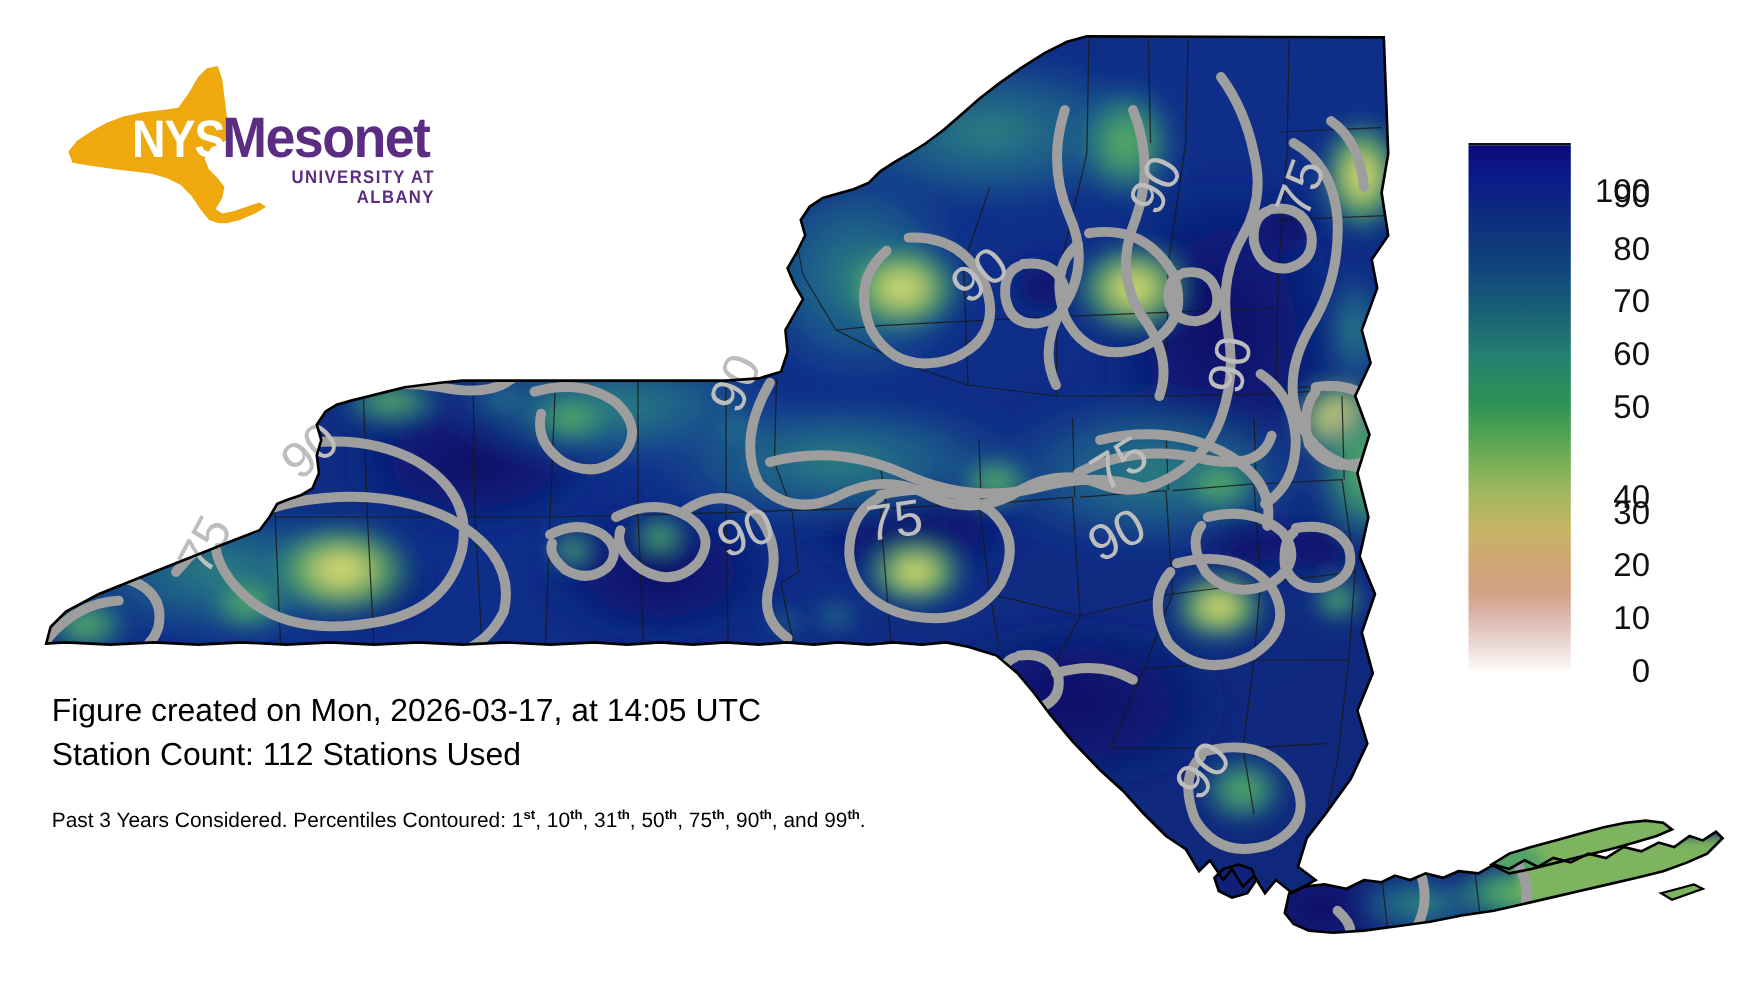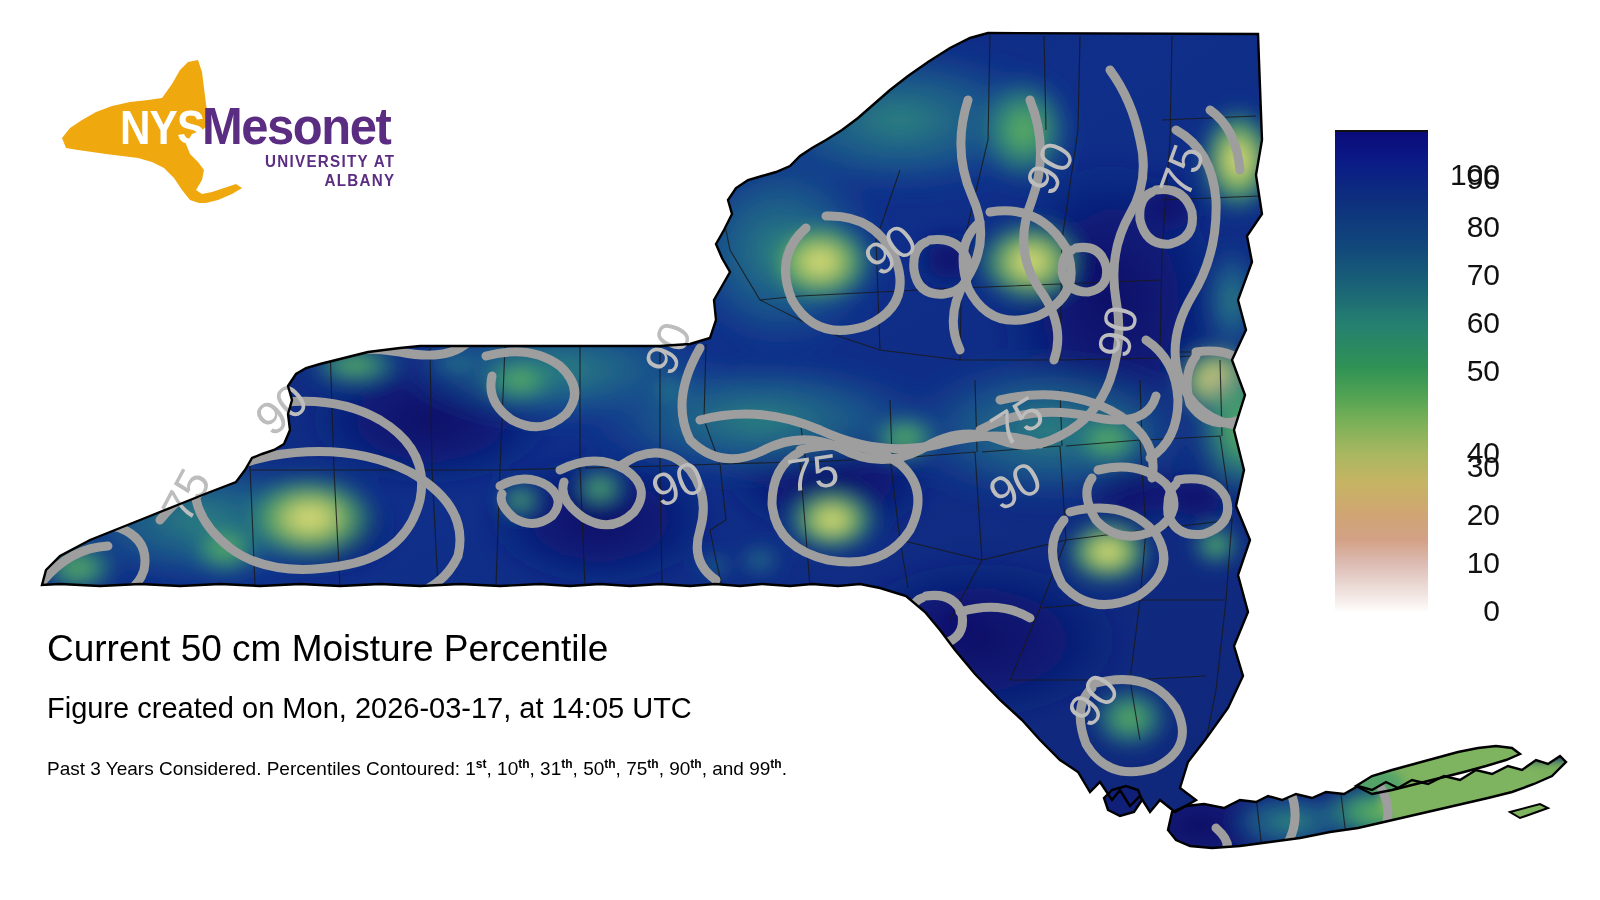--- a/index.html
+++ b/index.html
@@ -487,20 +487,20 @@
       <div class="tick" style="top:226px;">50</div>
       <div class="tick" style="top:274px;margin-top:34px;">40</div>
       <div class="tick" style="top:322px;">30</div>
       <div class="tick" style="top:370px;">20</div>
       <div class="tick" style="top:418px;">10</div>
       <div class="tick" style="top:466px;">0</div>
     </div>
   </div>
 
   <div id="caption">
-    <div class="cap-title">Current 50 cm Moisture Percentile</div>
     <div class="cap-line">Figure created on Mon, 2026-03-17, at 14:05 UTC</div>
+    <div class="cap-line">Station Count: 112 Stations Used</div>
     <div class="cap-note">
       <span>Past 3 Years Considered. Percentiles Contoured: </span><span id="note-list"><span>1</span><sup>st</sup>, <span>10</span><sup>th</sup>, <span>31</span><sup>th</sup>, <span>50</span><sup>th</sup>, <span>75</span><sup>th</sup>, <span>90</span><sup>th</sup>, and <span>99</span><sup>th</sup></span><span>.</span>
     </div>
   </div>
 
 </div>
 
 </body></html>

